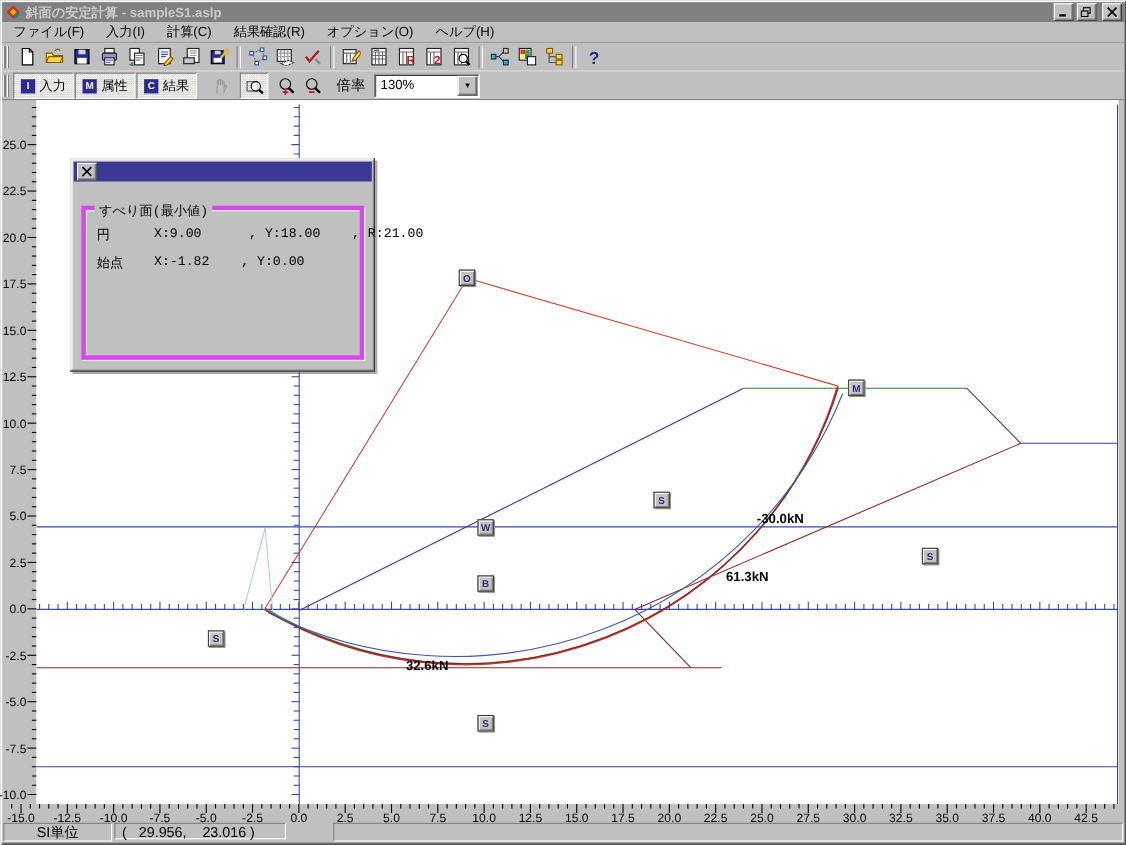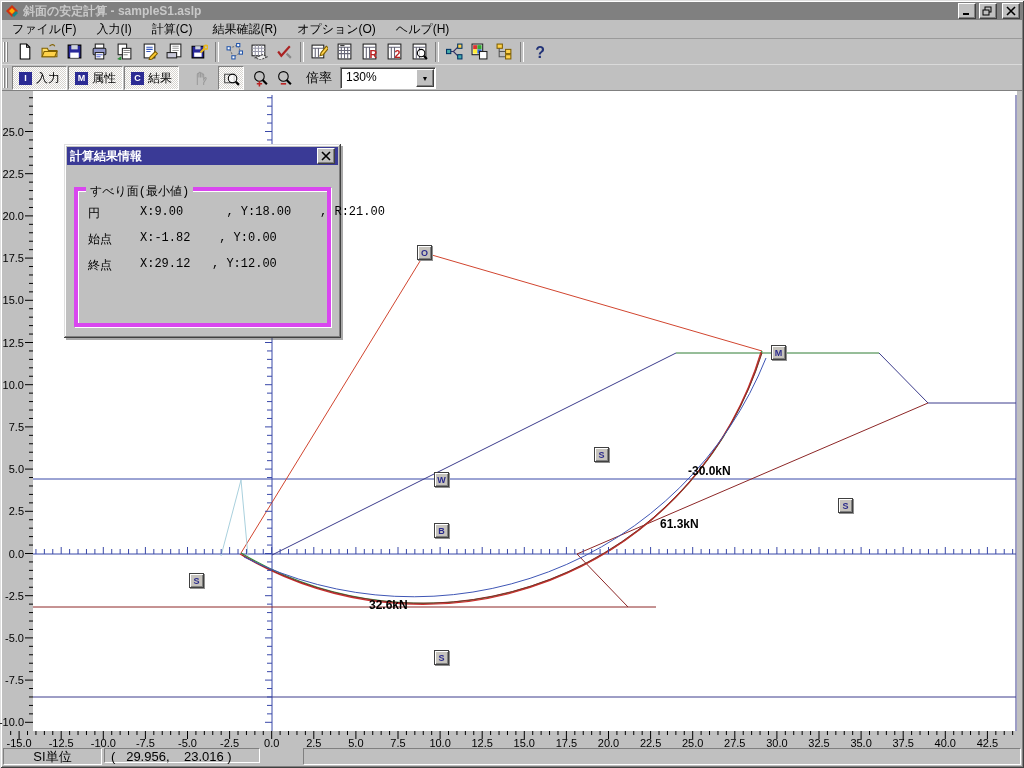--- a/index.html
+++ b/index.html
@@ -797,43 +797,38 @@
     <div class="marker" style="left: 838px; top: 498px;">S</div>
     <div class="marker" style="left: 189px; top: 573px;">S</div>
     <div class="marker" style="left: 434px; top: 650px;">S</div>
     <div class="kn-label" style="left: 688px; top: 464px;">-30.0kN</div>
     <div class="kn-label" style="left: 660px; top: 517px;">61.3kN</div>
     <div class="kn-label" style="left: 369px; top: 598px;">32.6kN</div>
   </div>
 
 <div class="dialog">
   <div class="dialog-titlebar">
-    <span class="dialog-title">計算結果情報</span>
     <span class="dialog-close">
       <svg viewBox="0 0 12 10" width="12" height="10">
           <path d="M2 1l8 8M10 1l-8 8" stroke="#000" stroke-width="1.6"></path>
         </svg>
     </span>
   </div>
   <div class="dialog-body">
     <div class="groupbox">
       <span class="groupbox-label">すべり面(最小値)</span>
       <div class="res-rows" id="res-rows">
           <div class="res-row">
             <span class="rl">円</span>
             <span class="rv">X:9.00      , Y:18.00    , R:21.00</span>
           </div>
           <div class="res-row">
             <span class="rl">始点</span>
             <span class="rv">X:-1.82    , Y:0.00</span>
           </div>
-          <div class="res-row">
-            <span class="rl">終点</span>
-            <span class="rv">X:29.12   , Y:12.00</span>
-          </div>
         </div>
     </div>
   </div>
 </div>
 
 <div class="statusbar">
   <span class="panel panel1">SI単位</span>
   <span class="panel panel2">(   29.956,    23.016 )</span>
   <span class="panel panel3"></span>
 </div>

